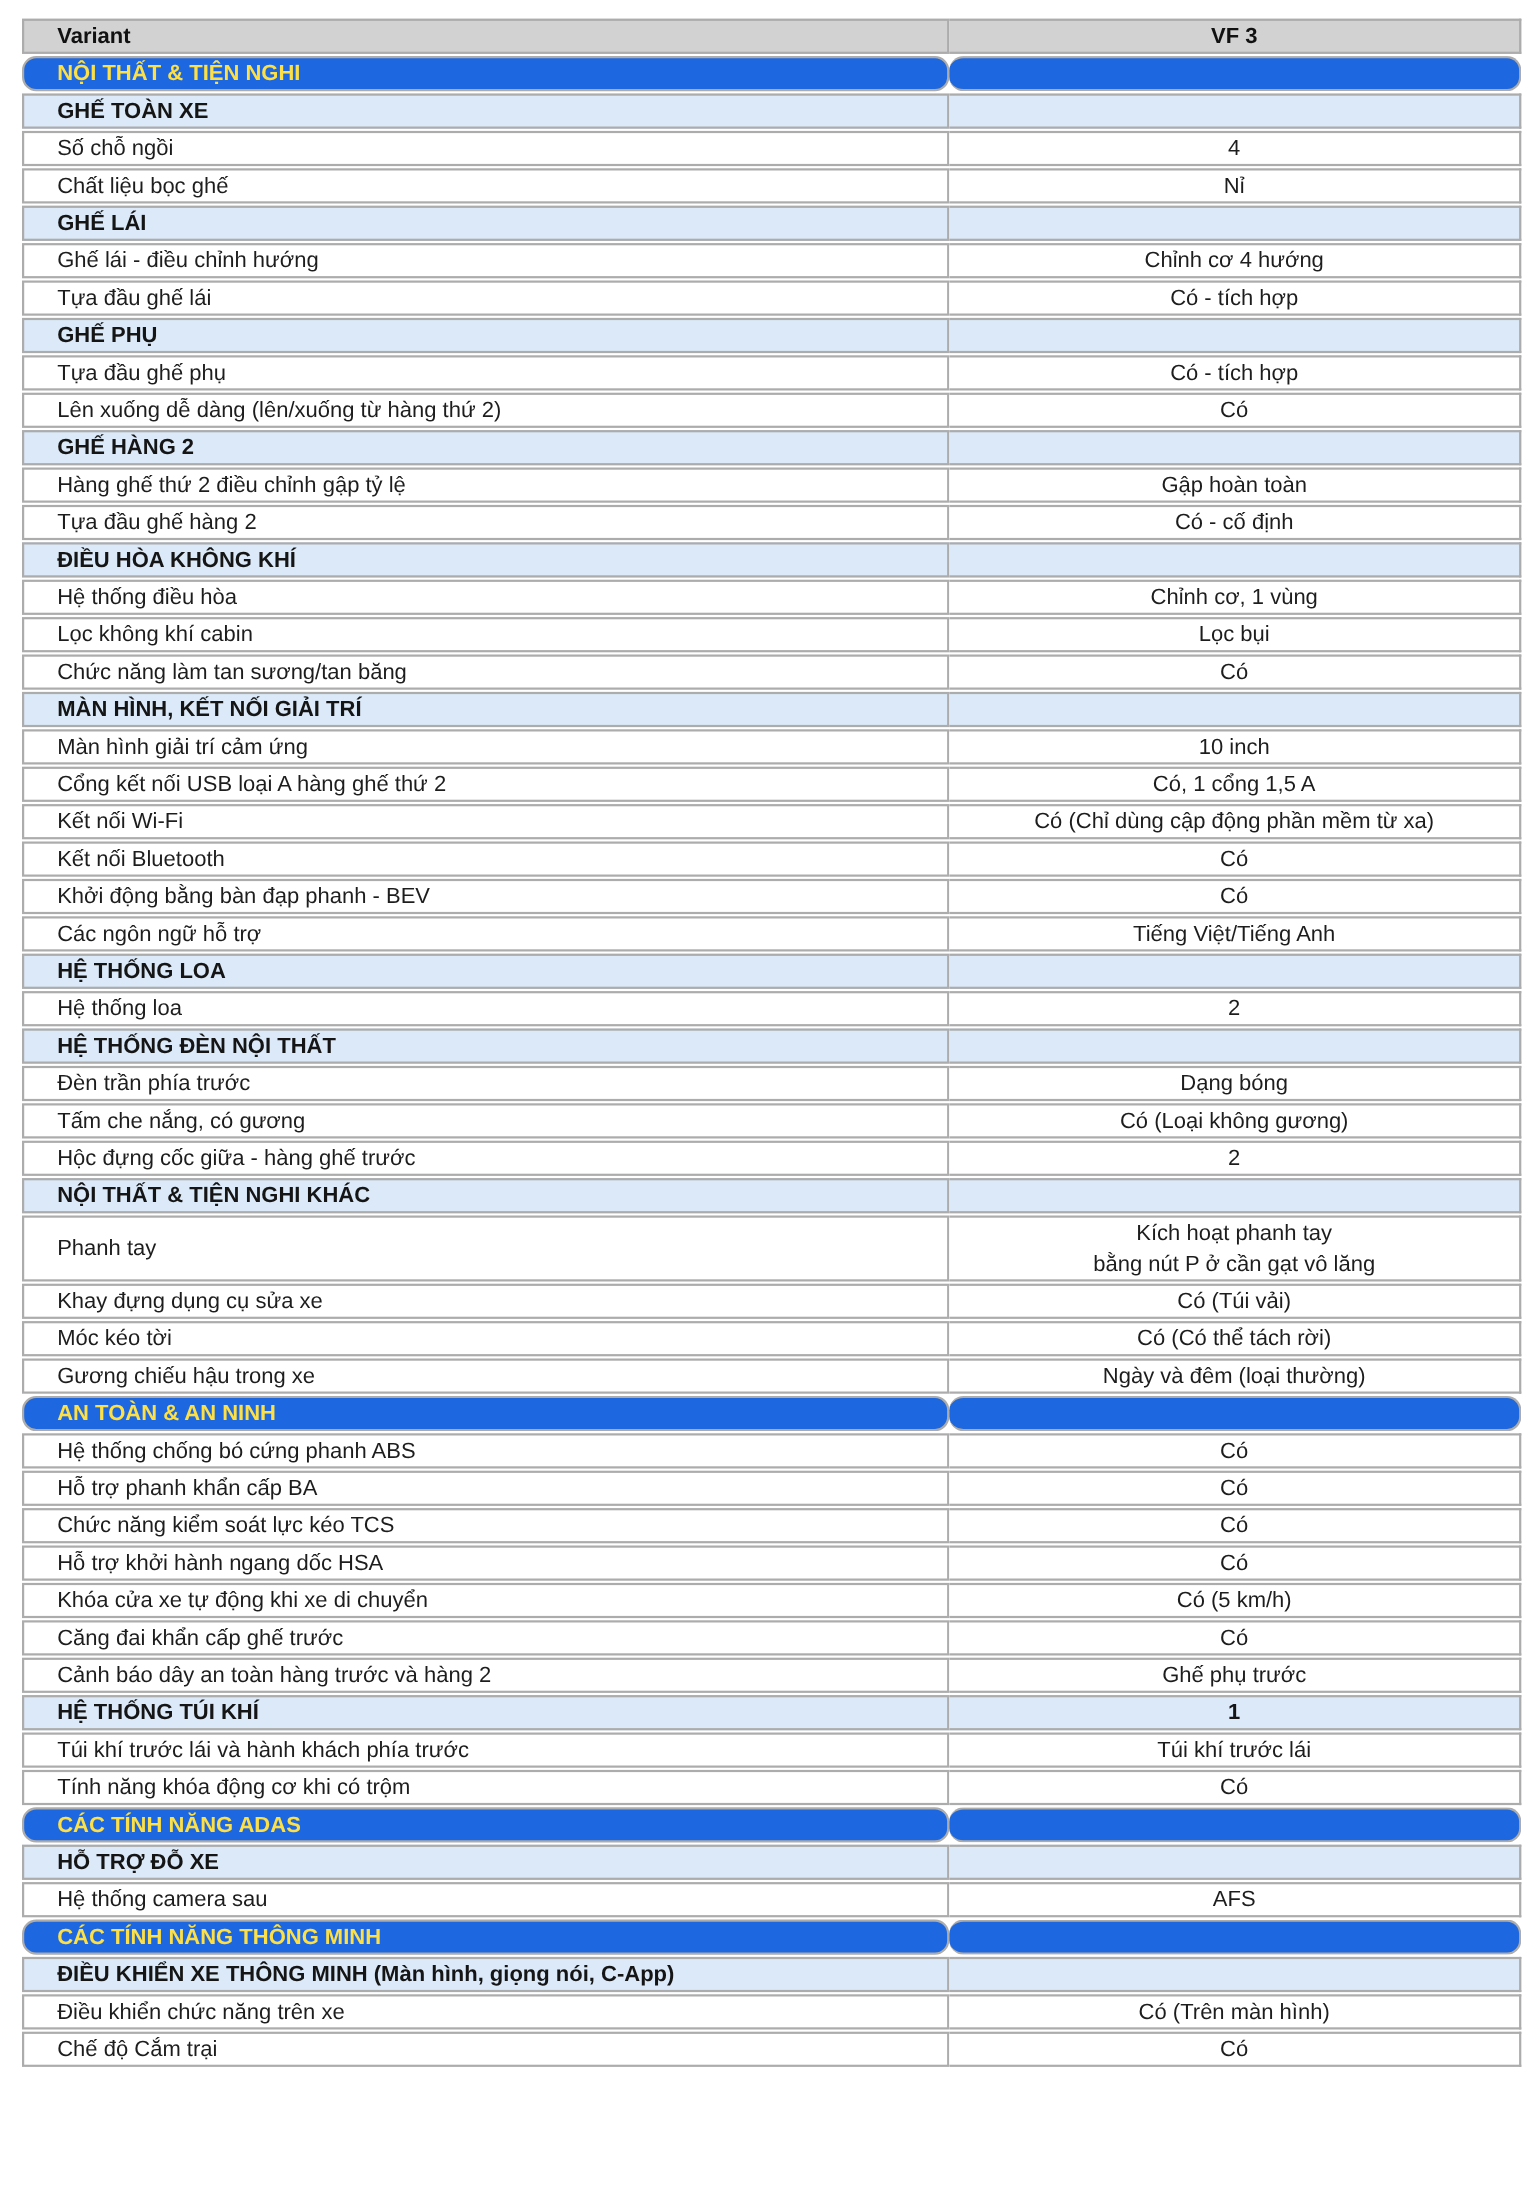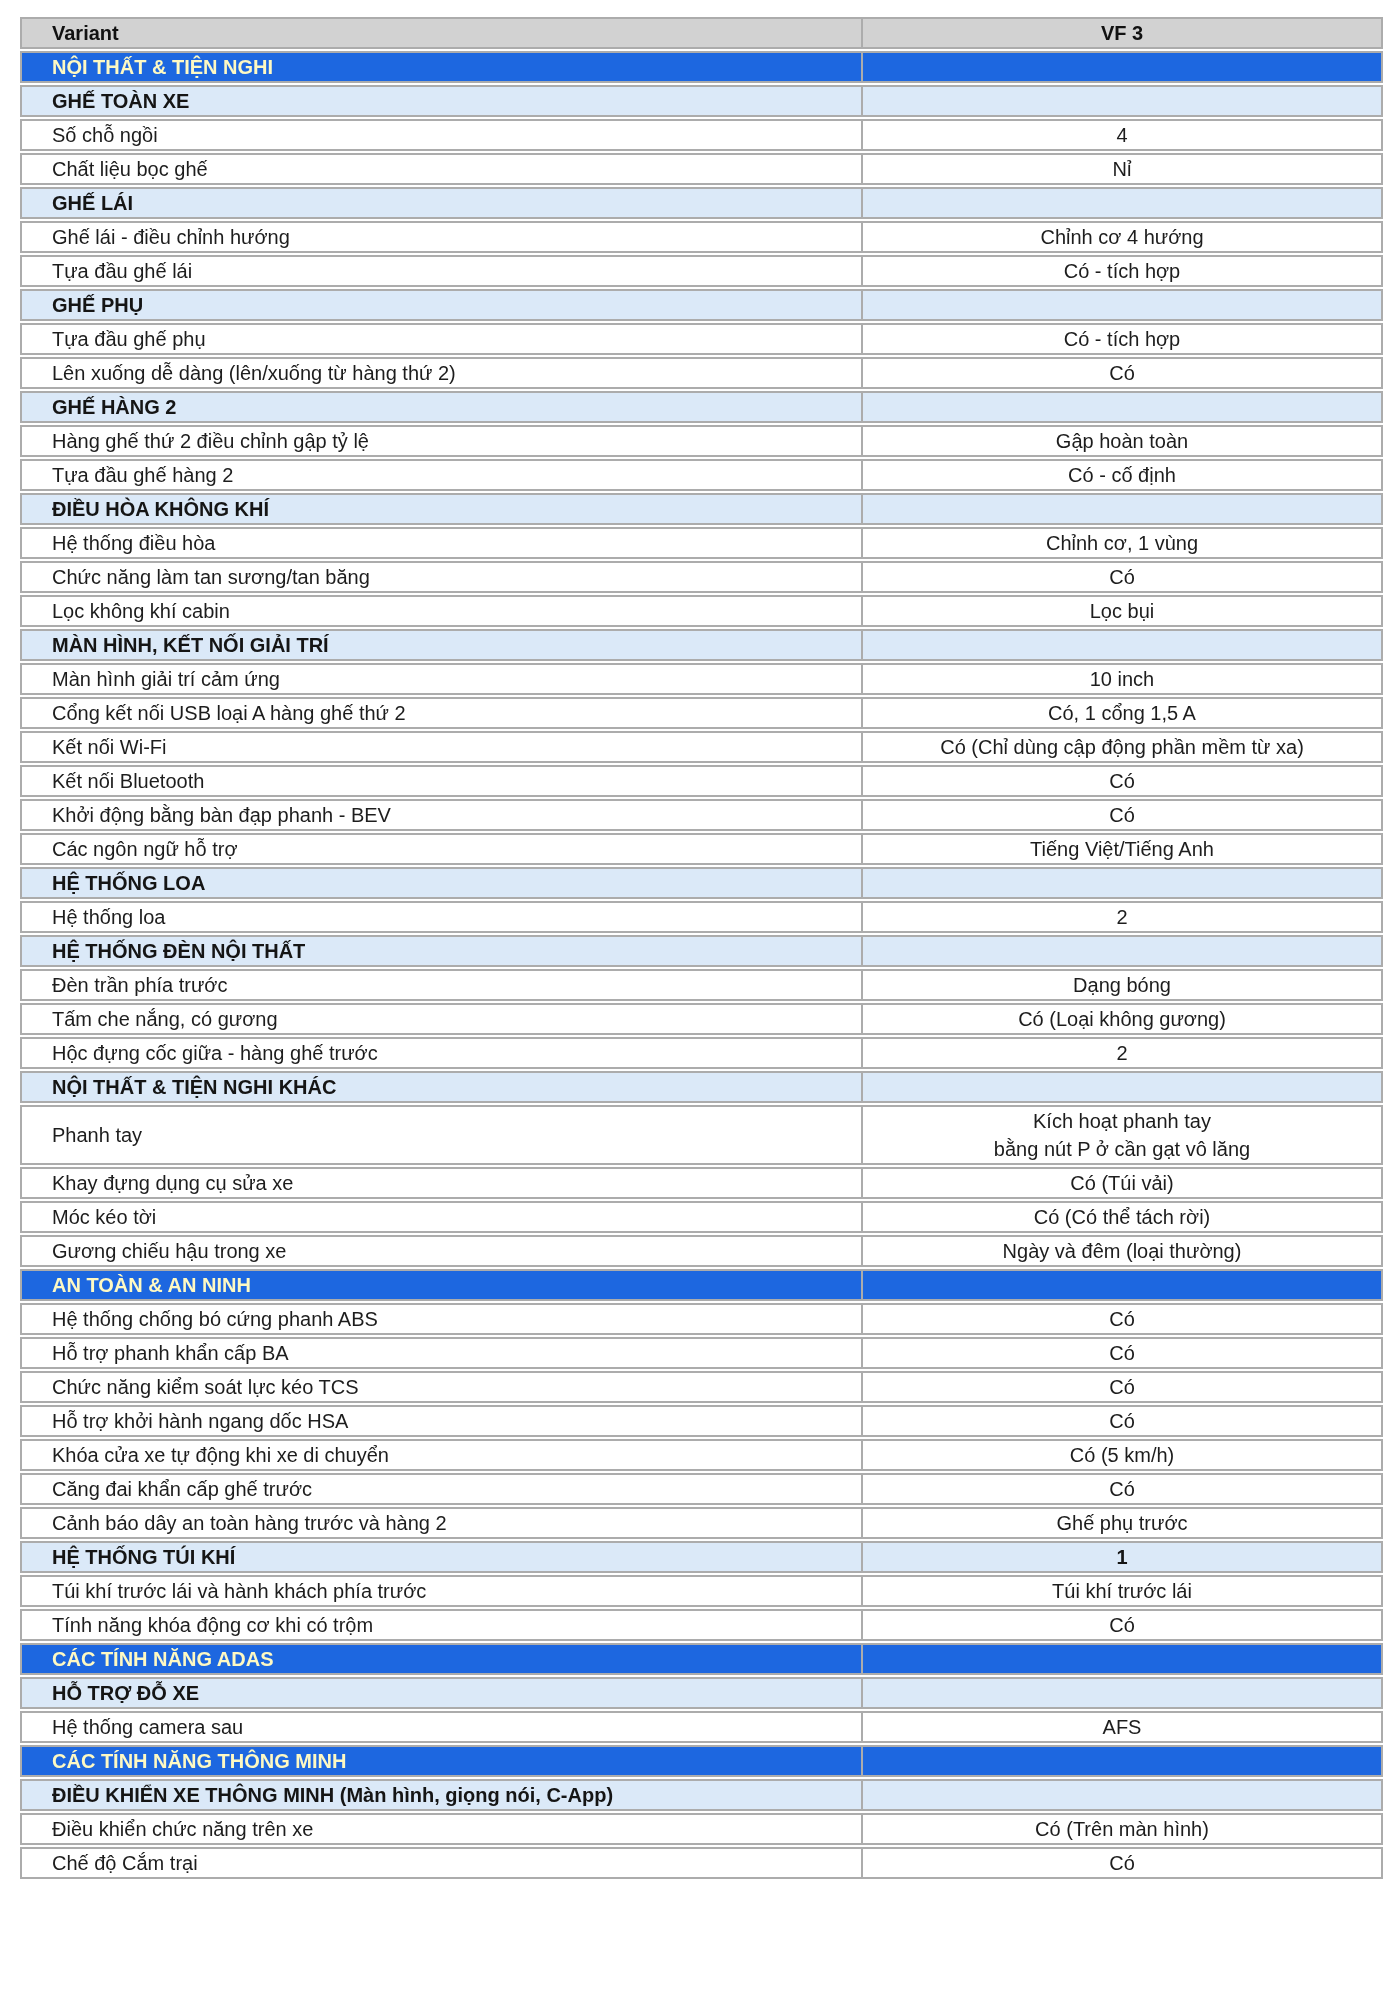--- a/index.html
+++ b/index.html
@@ -34,22 +34,23 @@
   }
   .c1 { width: 843px; text-align: left; padding-left: 30px; white-space: nowrap; }
   .c2 { width: 520px; text-align: center; border-left: none; white-space: pre-line; }
   thead th {
     background: #d2d2d2;
     font-weight: 700;
     color: #111111;
   }
   tr.blue td {
     background: #1d67e0;
-    color: #fef9c3;
+    color: #fde047;
     font-weight: 700;
+    border-radius: 13px;
   }
   tr.light td {
     background: #dbe9f8;
     color: #151515;
     font-weight: 700;
   }
   tr.data td {
     background: #ffffff;
     font-weight: 400;
   }
@@ -124,26 +125,26 @@
         </tr>
         <tr class="light">
           <td class="c1">ĐIỀU HÒA KHÔNG KHÍ</td>
           <td class="c2"></td>
         </tr>
         <tr class="data">
           <td class="c1">Hệ thống điều hòa</td>
           <td class="c2">Chỉnh cơ, 1 vùng</td>
         </tr>
         <tr class="data">
-          <td class="c1">Chức năng làm tan sương/tan băng</td>
-          <td class="c2">Có</td>
-        </tr>
-        <tr class="data">
           <td class="c1">Lọc không khí cabin</td>
           <td class="c2">Lọc bụi</td>
+        </tr>
+        <tr class="data">
+          <td class="c1">Chức năng làm tan sương/tan băng</td>
+          <td class="c2">Có</td>
         </tr>
         <tr class="light">
           <td class="c1">MÀN HÌNH, KẾT NỐI GIẢI TRÍ</td>
           <td class="c2"></td>
         </tr>
         <tr class="data">
           <td class="c1">Màn hình giải trí cảm ứng</td>
           <td class="c2">10 inch</td>
         </tr>
         <tr class="data">

